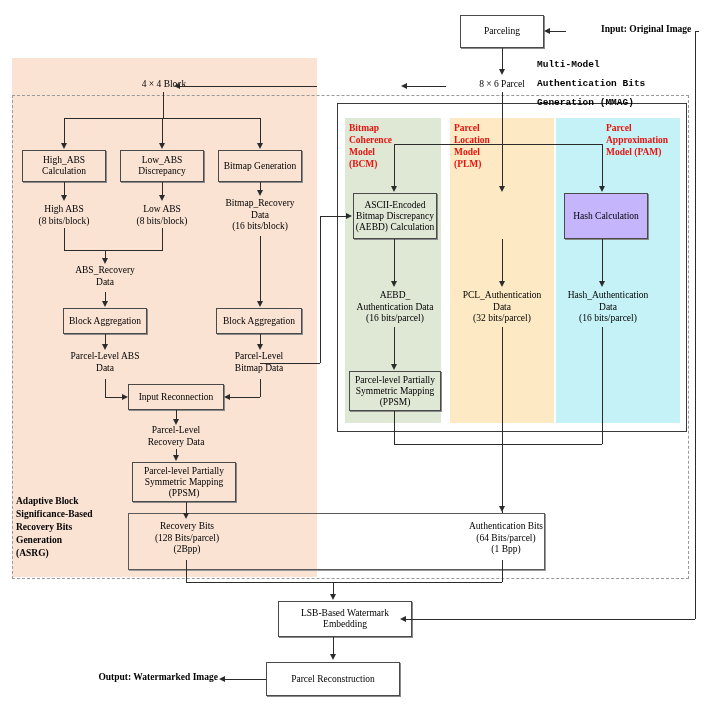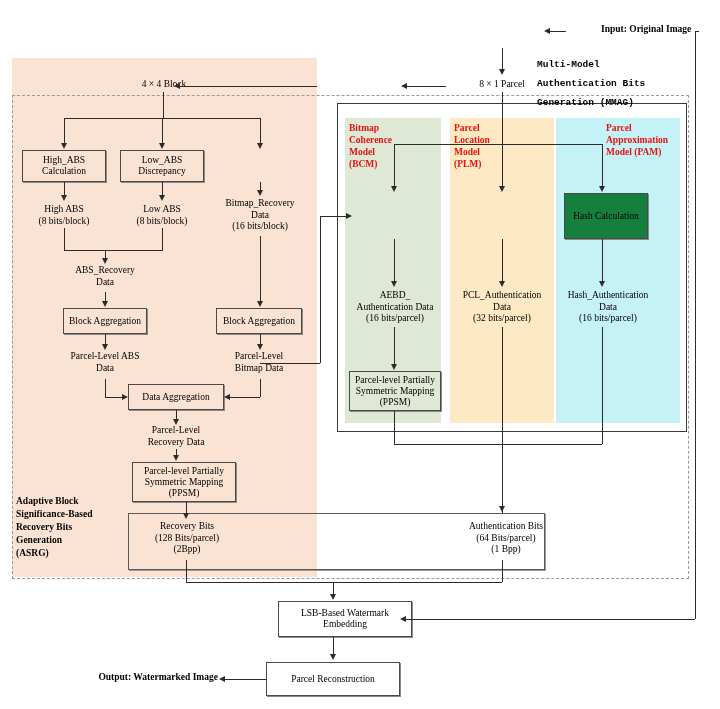--- a/index.html
+++ b/index.html
@@ -30,21 +30,21 @@
     box-sizing:border-box;
     display:flex;align-items:center;justify-content:center;
     text-align:center;
     font-size:9.5px;
     line-height:11px;
     background:#ffffff;
   }
   .box.tint-asrg{background:#fae3d3;}
   .box.tint-bcm{background:#dfe7d5;}
   .box.tint-plm{background:#fdeac4;}
-  .box.tint-pam{background:#15803d;}
+  .box.tint-pam{background:#c4b5fd;}
 
   
   .groupbox{
     position:absolute;
     border:1px solid #5a5a5a;
     box-shadow:1px 1px 0 #9a9a9a;
     background:transparent;
     box-sizing:border-box;
   }
 
@@ -105,50 +105,55 @@
 Location
 Model
 (PLM)</div>
   <div class="txt red left" style="left:606px;top:122px;width:80px;line-height:12px;">Parcel
 Approximation
 Model (PAM)</div>
 
   <div class="txt bold left" style="left:568px;top:24px;width:130px;margin-left:33px;">Input: Original Image</div>
   <div class="txt bold right" style="left:78px;top:672px;width:140px;">Output: Watermarked Image</div>
 
+  <div class="box" style="left: 460px; top: 15px; width: 84px; height: 33px; white-space: pre-line;">Parceling</div>
 
 
   <div class="box tint-asrg" style="left: 22px; top: 150px; width: 84px; height: 32px; white-space: pre-line;">High_ABS
 Calculation</div>
   <div class="box tint-asrg" style="left: 120px; top: 150px; width: 84px; height: 32px; white-space: pre-line;">Low_ABS
 Discrepancy</div>
+  <div class="box tint-asrg" style="left: 218px; top: 150px; width: 84px; height: 32px; white-space: pre-line;">Bitmap Generation</div>
 
   <div class="box tint-asrg" style="left: 63px; top: 308px; width: 84px; height: 26px; white-space: pre-line;">Block Aggregation</div>
   <div class="box tint-asrg" style="left: 216px; top: 308px; width: 86px; height: 26px; white-space: pre-line;">Block Aggregation</div>
 
-  <div class="box tint-asrg" style="left: 128px; top: 384px; width: 96px; height: 26px; white-space: pre-line;">Data Aggregation</div>
+  <div class="box tint-asrg" style="left: 128px; top: 384px; width: 96px; height: 26px; white-space: pre-line;">Input Reconnection</div>
 
   <div class="box tint-asrg" style="left: 132px; top: 462px; width: 104px; height: 40px; white-space: pre-line;">Parcel-level Partially
 Symmetric Mapping
 (PPSM)</div>
 
+  <div class="box tint-bcm" style="left: 353px; top: 193px; width: 84px; height: 46px; white-space: pre-line;">ASCII-Encoded
+Bitmap Discrepancy
+(AEBD) Calculation</div>
   <div class="box tint-pam" style="left: 564px; top: 193px; width: 84px; height: 46px; white-space: pre-line;">Hash Calculation</div>
 
   <div class="box tint-bcm" style="left: 349px; top: 371px; width: 92px; height: 40px; white-space: pre-line;">Parcel-level Partially
 Symmetric Mapping
 (PPSM)</div>
 
   <div class="box" style="left: 278px; top: 601px; width: 134px; height: 36px; white-space: pre-line;">LSB-Based Watermark
 Embedding</div>
 
   <div class="box" style="left: 266px; top: 662px; width: 134px; height: 34px; white-space: pre-line;">Parcel Reconstruction</div>
 
   <div class="groupbox" style="left:128px;top:513px;width:417px;height:57px;"></div>
 
-  <div class="txt" style="left:448px;top:79px;width:108px;">8 × 1 Parcel</div>
+  <div class="txt" style="left:448px;top:79px;width:108px;">8 × 6 Parcel</div>
 
   <div class="txt" style="left:110px;top:79px;width:108px;">4 × 4 Block</div>
 
   <div class="txt" style="left:18px;top:204px;width:92px;">High ABS
 (8 bits/block)</div>
   <div class="txt" style="left:116px;top:204px;width:92px;">Low ABS
 (8 bits/block)</div>
   <div class="txt" style="left:212px;top:198px;width:96px;">Bitmap_Recovery
 Data
 (16 bits/block)</div>

